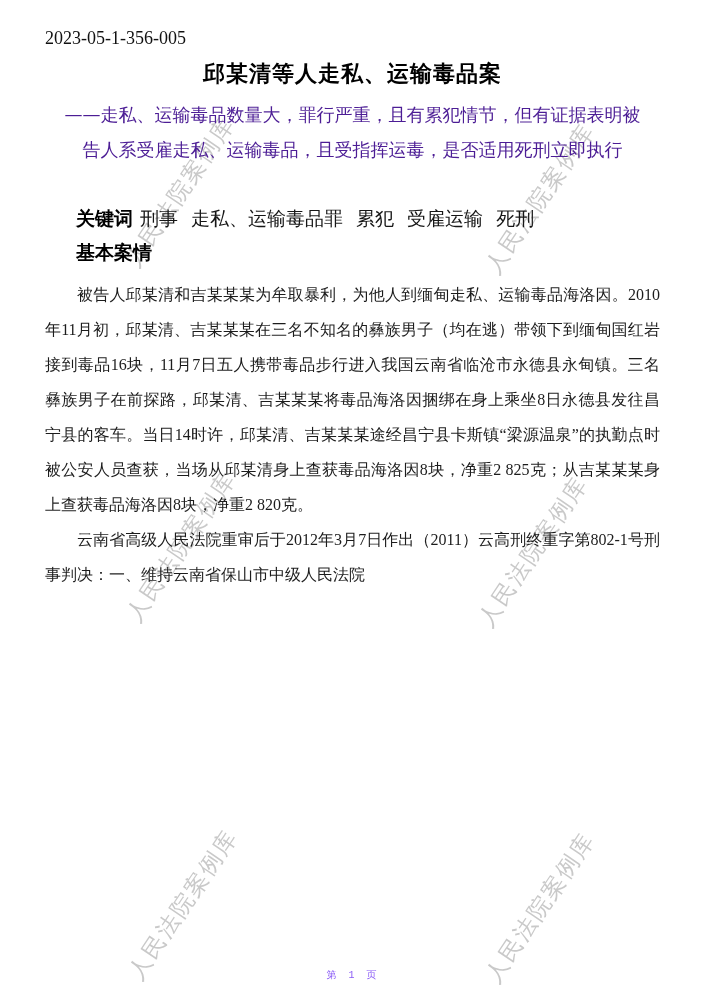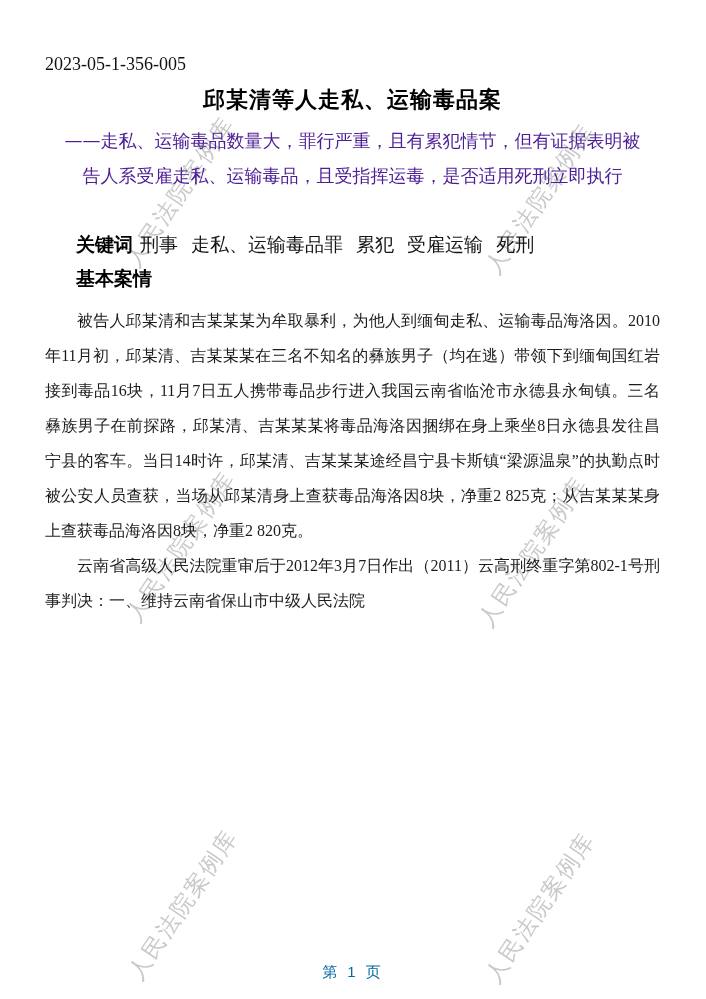--- a/index.html
+++ b/index.html
@@ -36,21 +36,21 @@
   .wm2 { left: 452px; top: 183px; }
   .wm3 { left: 93px;  top: 531px; }
   .wm4 { left: 445px; top: 536px; }
   .wm5 { left: 95px;  top: 889px; }
   .wm6 { left: 452px; top: 892px; }
 
   
   .content {
     position: relative;
     z-index: 1;
-    padding: 54px 46px 0 45px;
+    padding: 28px 46px 0 45px;
   }
   .case-number {
     font-size: 18px;
     line-height: 21px;
     font-family: "Liberation Serif", "DejaVu Serif", serif;
     color: #111;
   }
   .title {
     margin: 10px 0 0 0;
     font-size: 22px;
@@ -100,24 +100,24 @@
     font-family: Liberation Serif, serif;
   }
   .body-para.first { margin-top: 13px; }
   .footer {
     position: absolute;
     left: 0;
     right: 0;
     bottom: 17px;
     z-index: 1;
     text-align: center;
-    font-size: 15px;
+    font-size: 10px;
     letter-spacing: 3px;
-    color: #0369a1;
-    font-family: Liberation Sans, sans-serif;
+    color: #8b5cf6;
+    font-family: Liberation Mono, monospace;
   }
 </style>
 </head>
 <body>
 
 <div class="page">
 
   <div class="watermark-layer">
     <div class="wm wm1">人民法院案例库</div>
     <div class="wm wm2">人民法院案例库</div>

